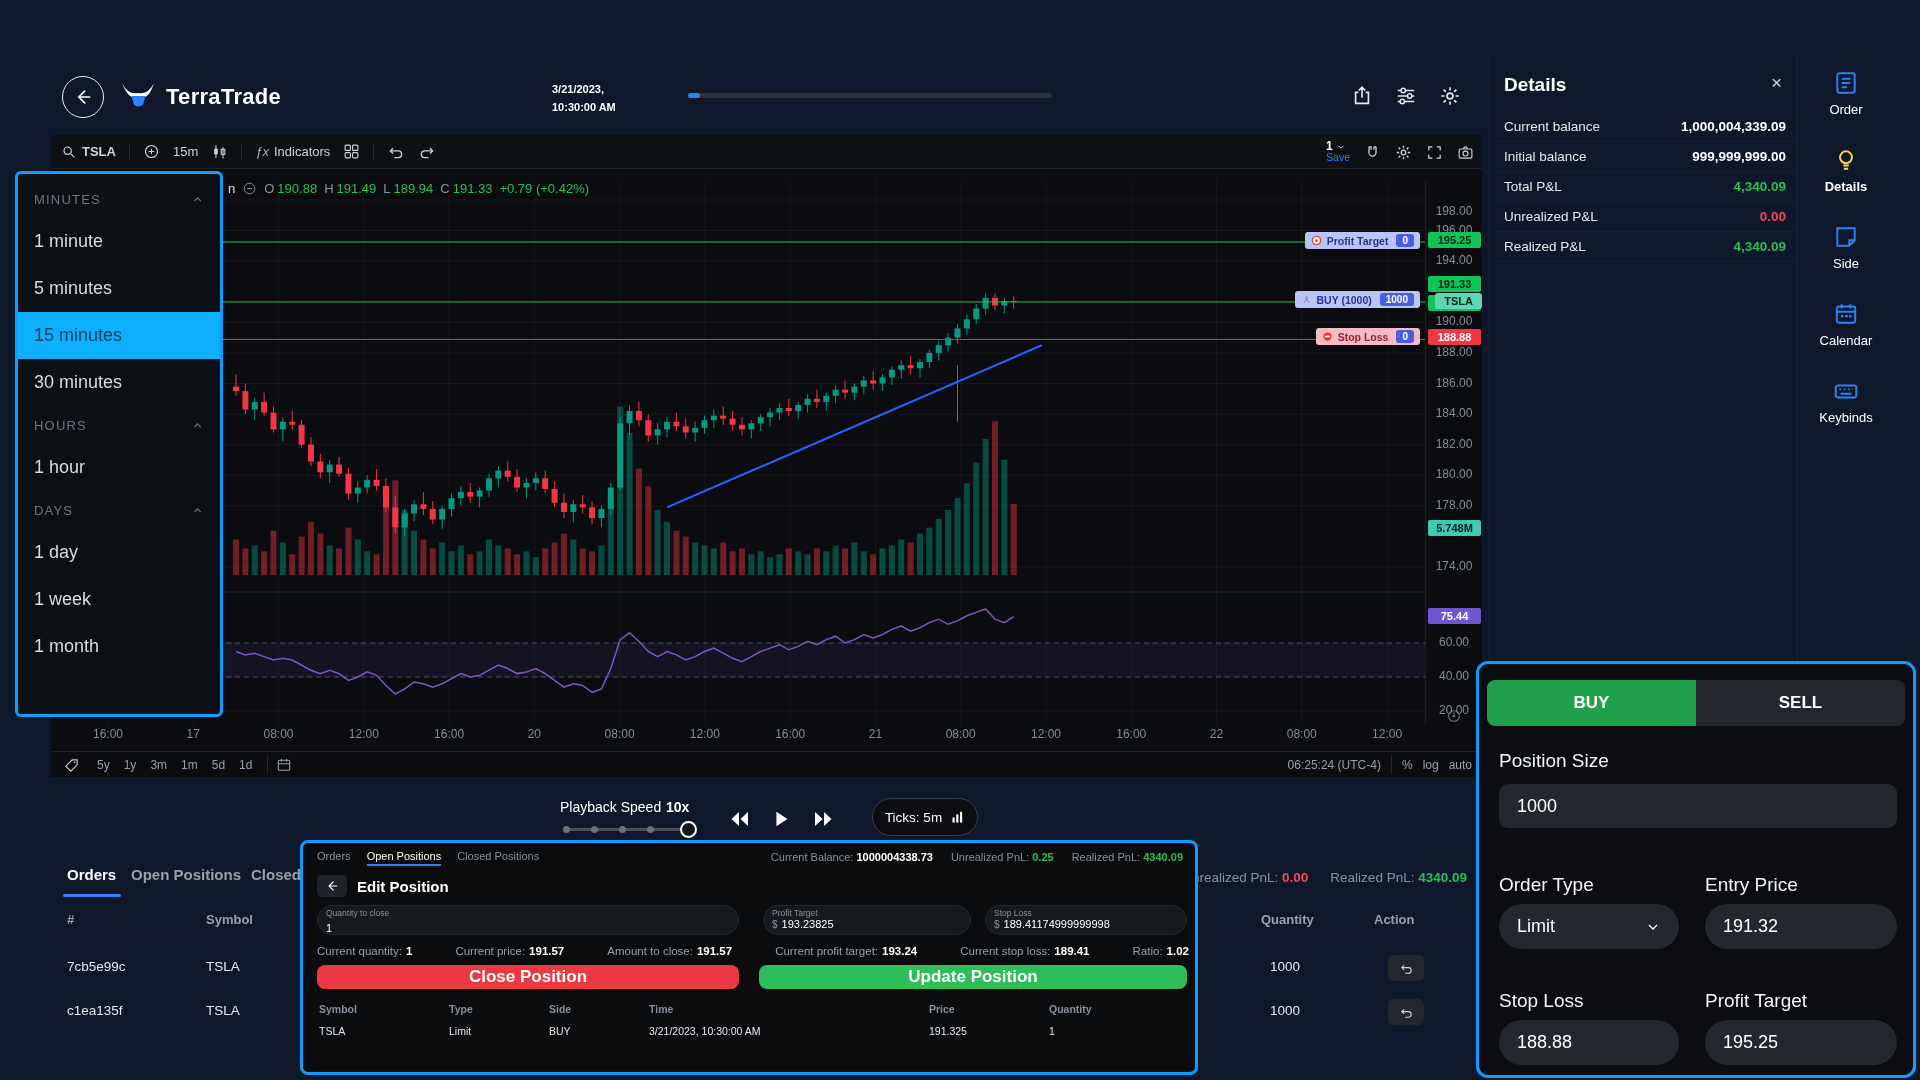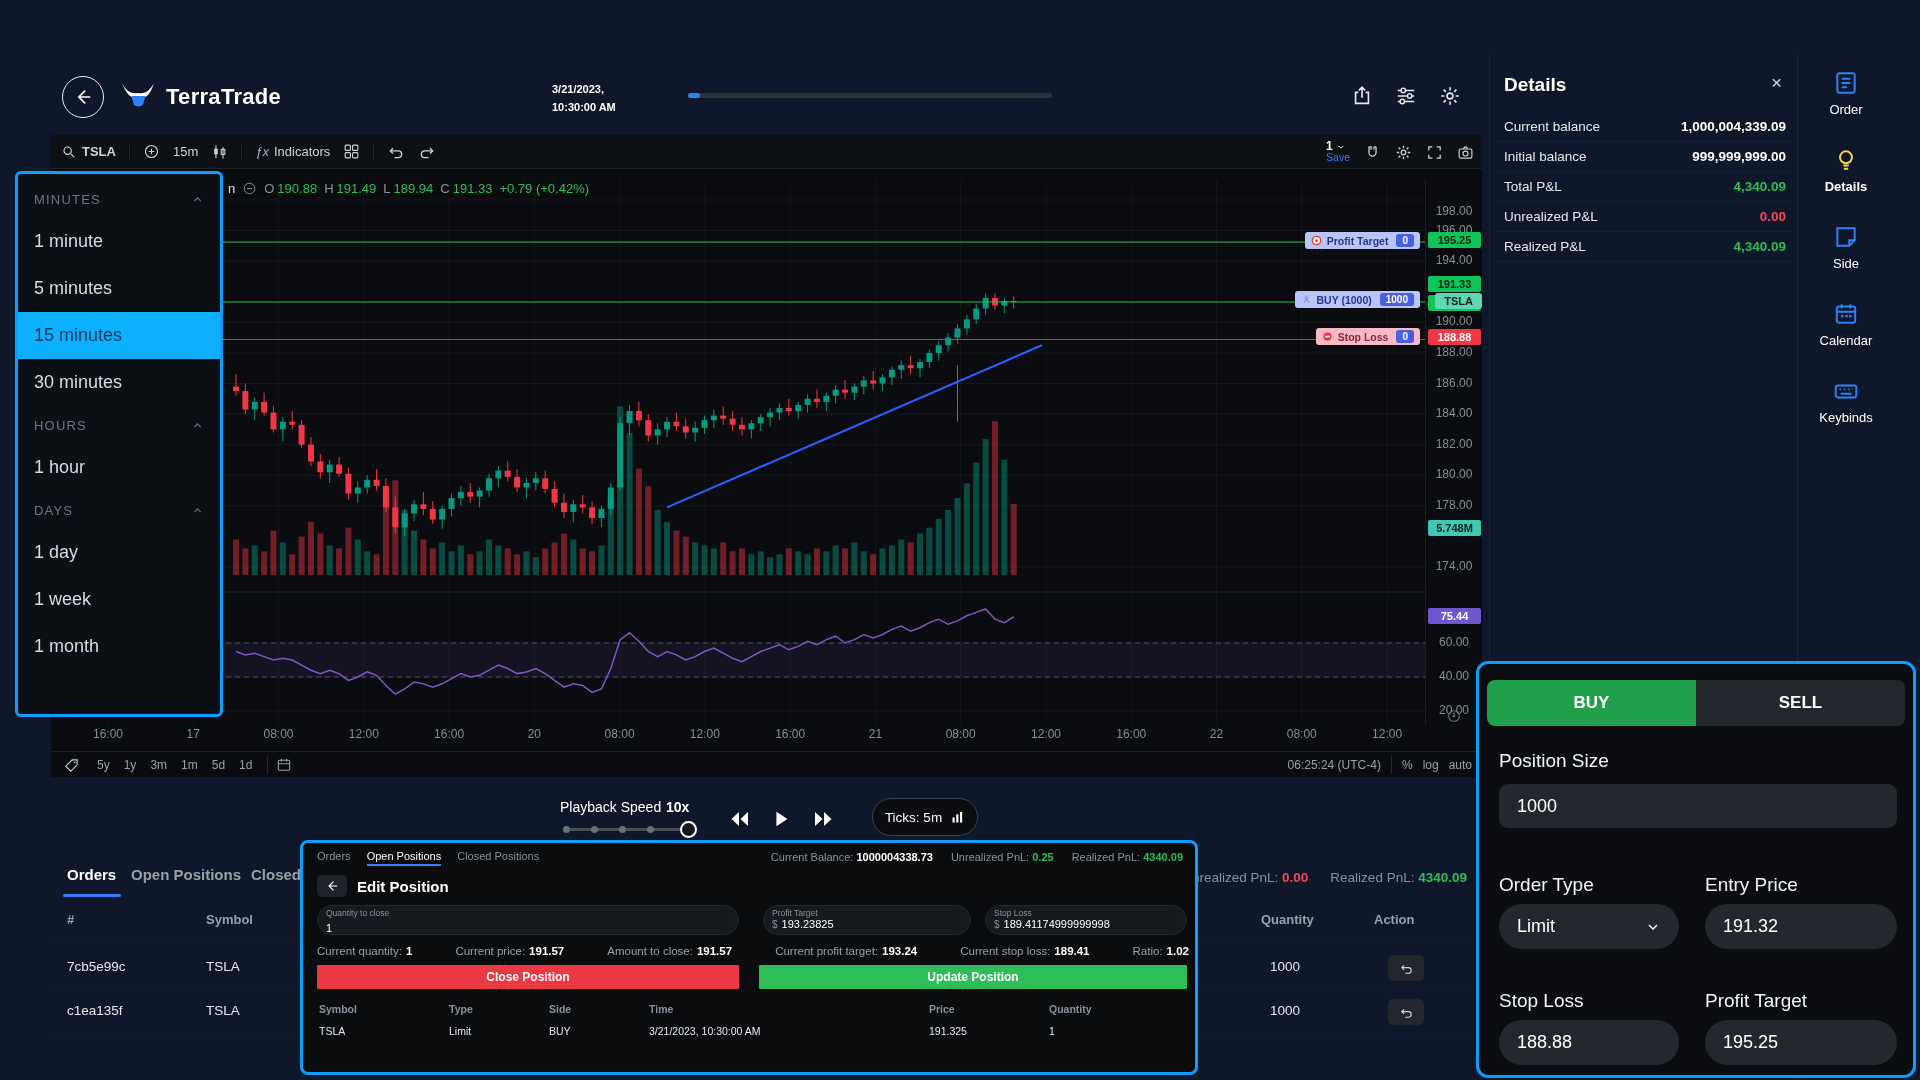--- a/index.html
+++ b/index.html
@@ -78,21 +78,21 @@
   .pp-tabs{position:absolute;left:14px;top:7px;display:flex;gap:16px;font-size:11px;color:#8b919b}
   .pp-tabs .on{color:#fff;border-bottom:2px solid #2f81f7;padding-bottom:2px}
   .pp-stats{position:absolute;right:12px;top:8px;display:flex;gap:18px;font-size:11px;color:#8b919b}
   .pp-title{position:absolute;left:14px;top:32px;display:flex;align-items:center;gap:10px}
   .pp-back{width:30px;height:22px;background:#1f232a;border-radius:5px;display:flex;align-items:center;justify-content:center;color:#fff;cursor:pointer}
   .field{position:absolute;top:62px;height:30px;background:#16191e;border:1px solid #23272e;border-radius:15px;padding:2px 8px}
   .field .fl{font-size:8.5px;color:#8b919b}
   .field input{width:90%;background:transparent;border:0;outline:0;color:#fff;font-size:11px;font-family:inherit}
   .pp-info{position:absolute;left:14px;top:102px;width:872px;display:flex;justify-content:space-between;font-size:11.5px;color:#9aa0a8}
   .pp-info b{color:#fff;margin-left:4px}
-  .pp-btn{position:absolute;top:122px;height:24px;border:0;border-radius:1px;color:#fff;font-size:12px;font-weight:700;cursor:pointer;font-family:inherit}
+  .pp-btn{position:absolute;top:122px;height:24px;border:0;border-radius:8px;color:#fff;font-size:17px;font-weight:700;cursor:pointer;font-family:inherit}
   .pp-th{position:absolute;top:160px;font-size:10.5px;font-weight:700;color:#8b919b}
   .pp-td{position:absolute;top:182px;font-size:10.5px;color:#e6e8eb}
   
   .order-panel{position:absolute;left:1476px;top:661px;width:440px;height:417px;background:#0b0d10;border:3px solid #0d9dff;border-radius:12px;z-index:35}
   .seg{position:absolute;left:8px;top:16px;width:418px;height:46px;display:flex;border-radius:8px;overflow:hidden}
   .seg div{flex:1;display:flex;align-items:center;justify-content:center;font-size:17px;font-weight:700;cursor:pointer}
   .seg .buy{background:#21a04b;color:#fff}
   .seg .sell{background:#23262c;color:#fff}
   .op-label{position:absolute;font-size:19px;color:#f2f4f6}
   .op-input{position:absolute;background:#24272e;border:0;outline:0;color:#fff;font-size:18px;font-family:inherit;padding:0 18px}

